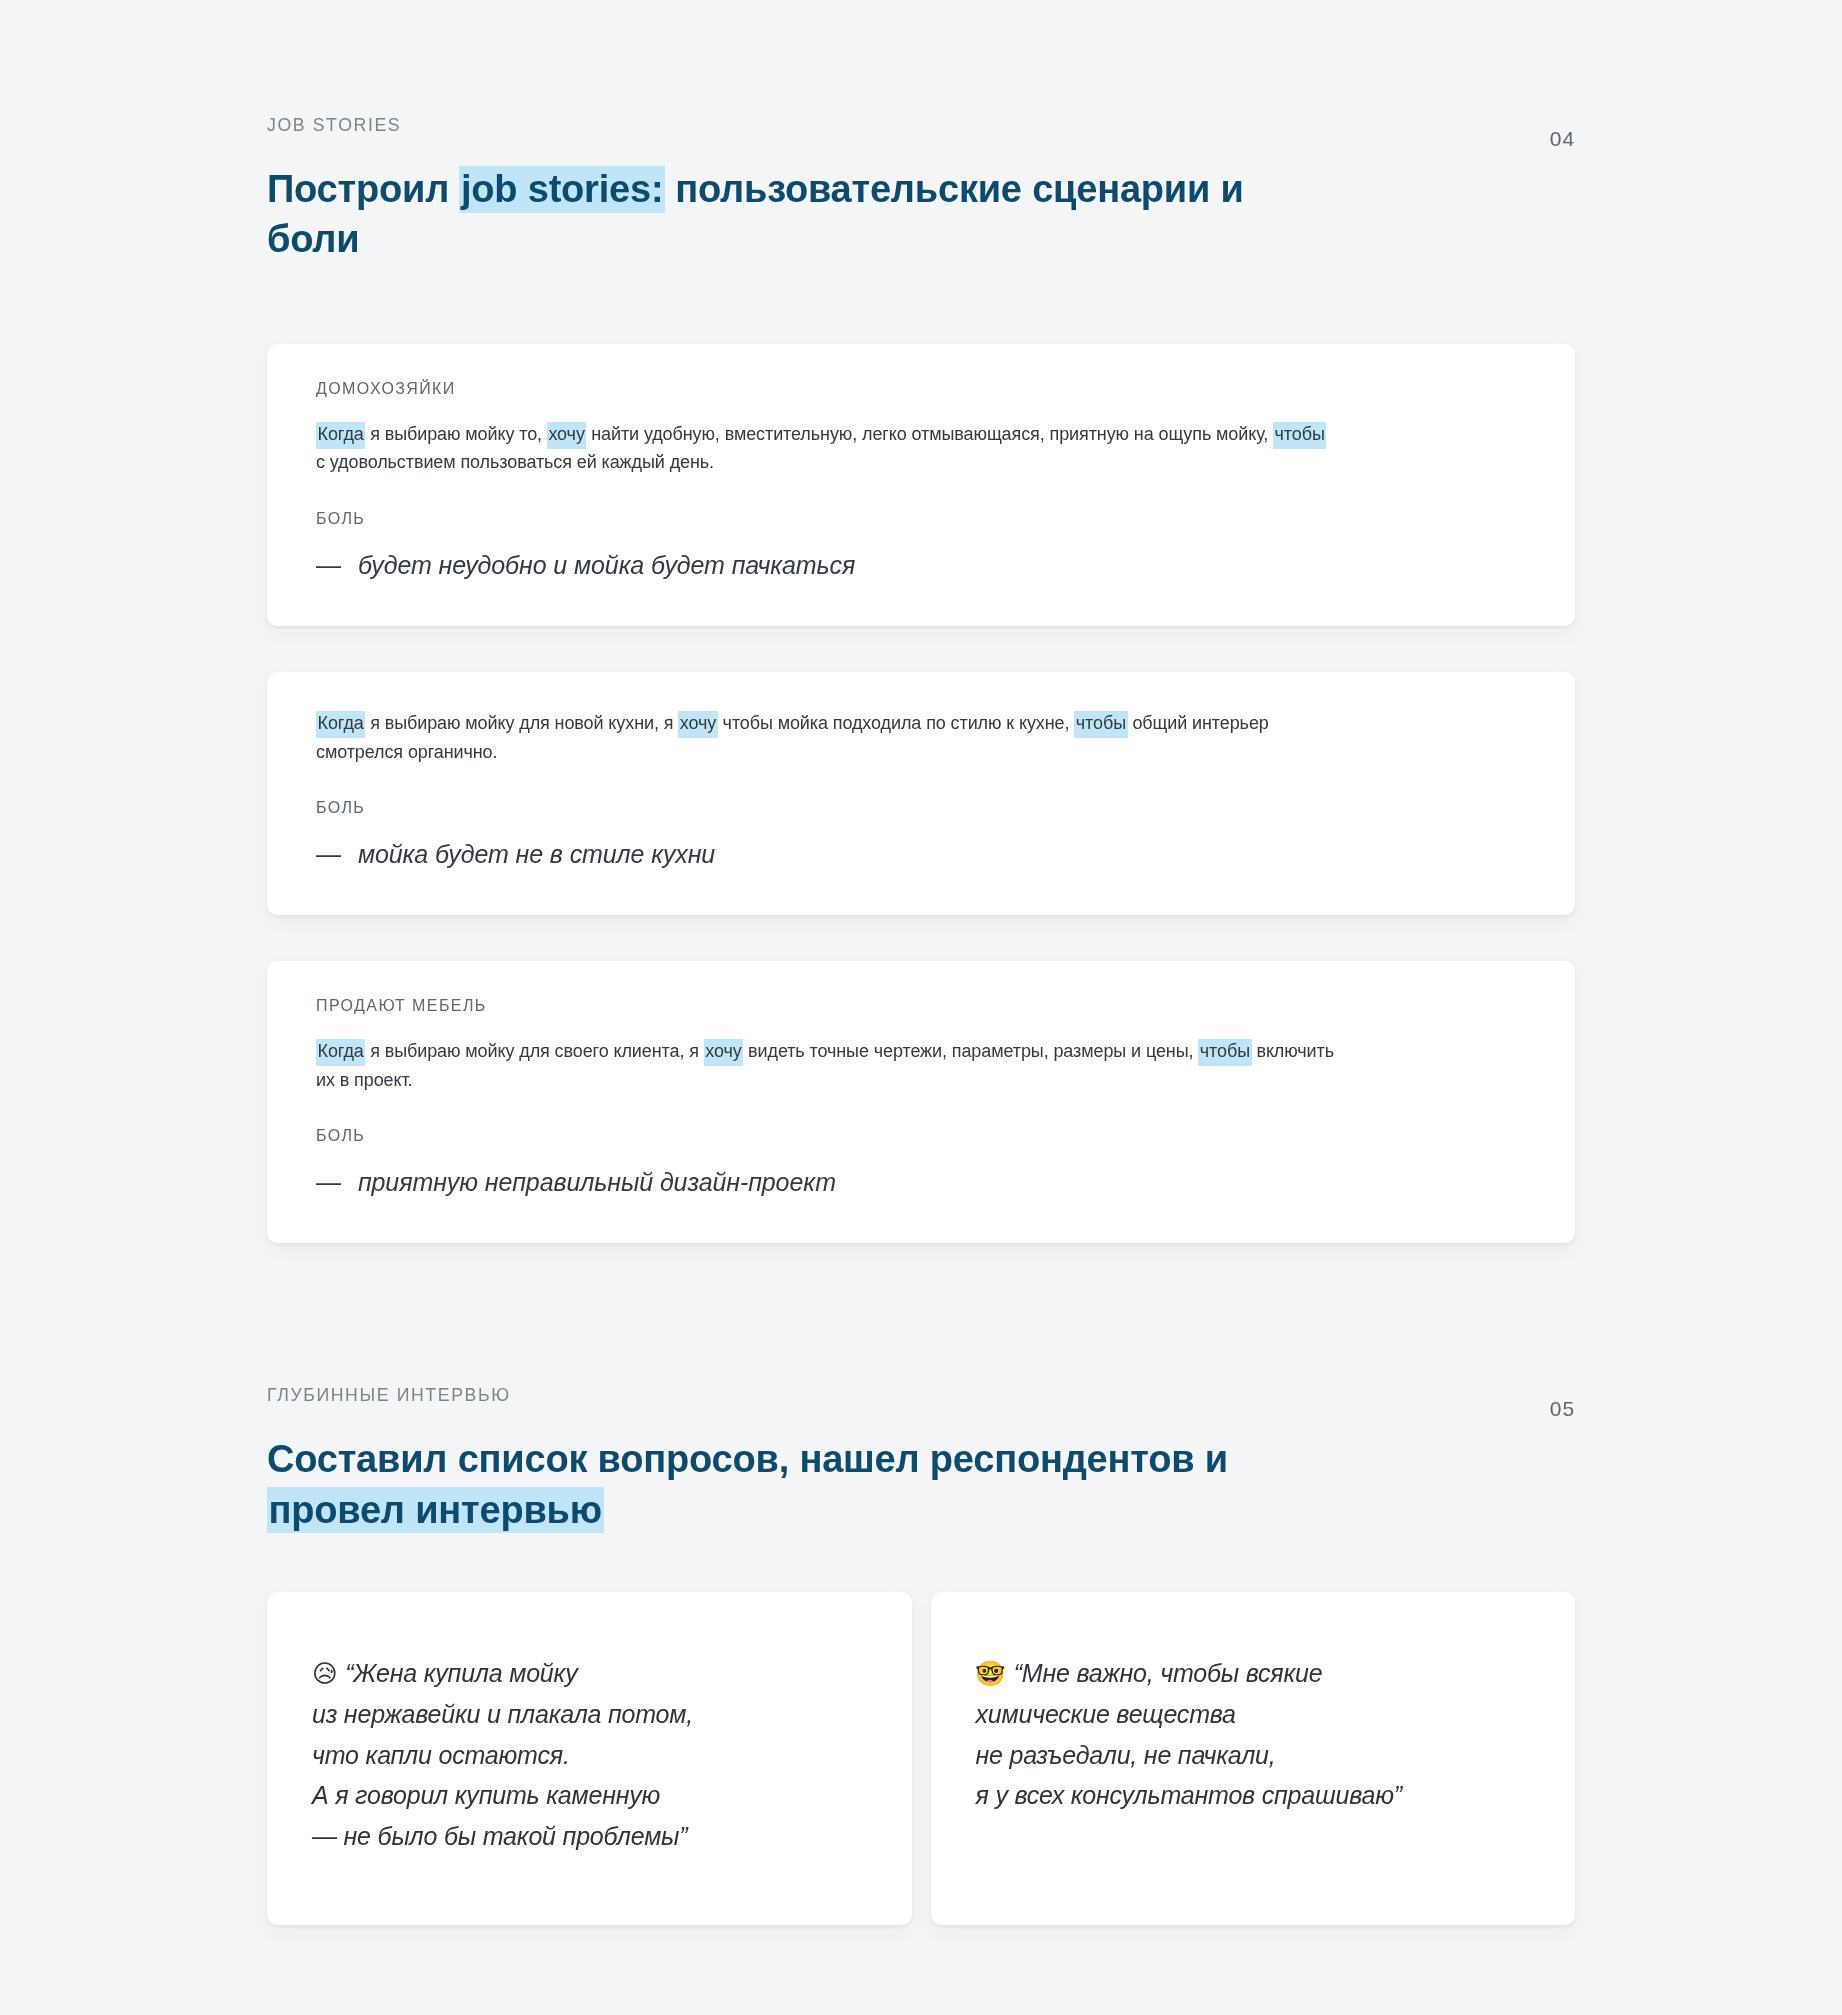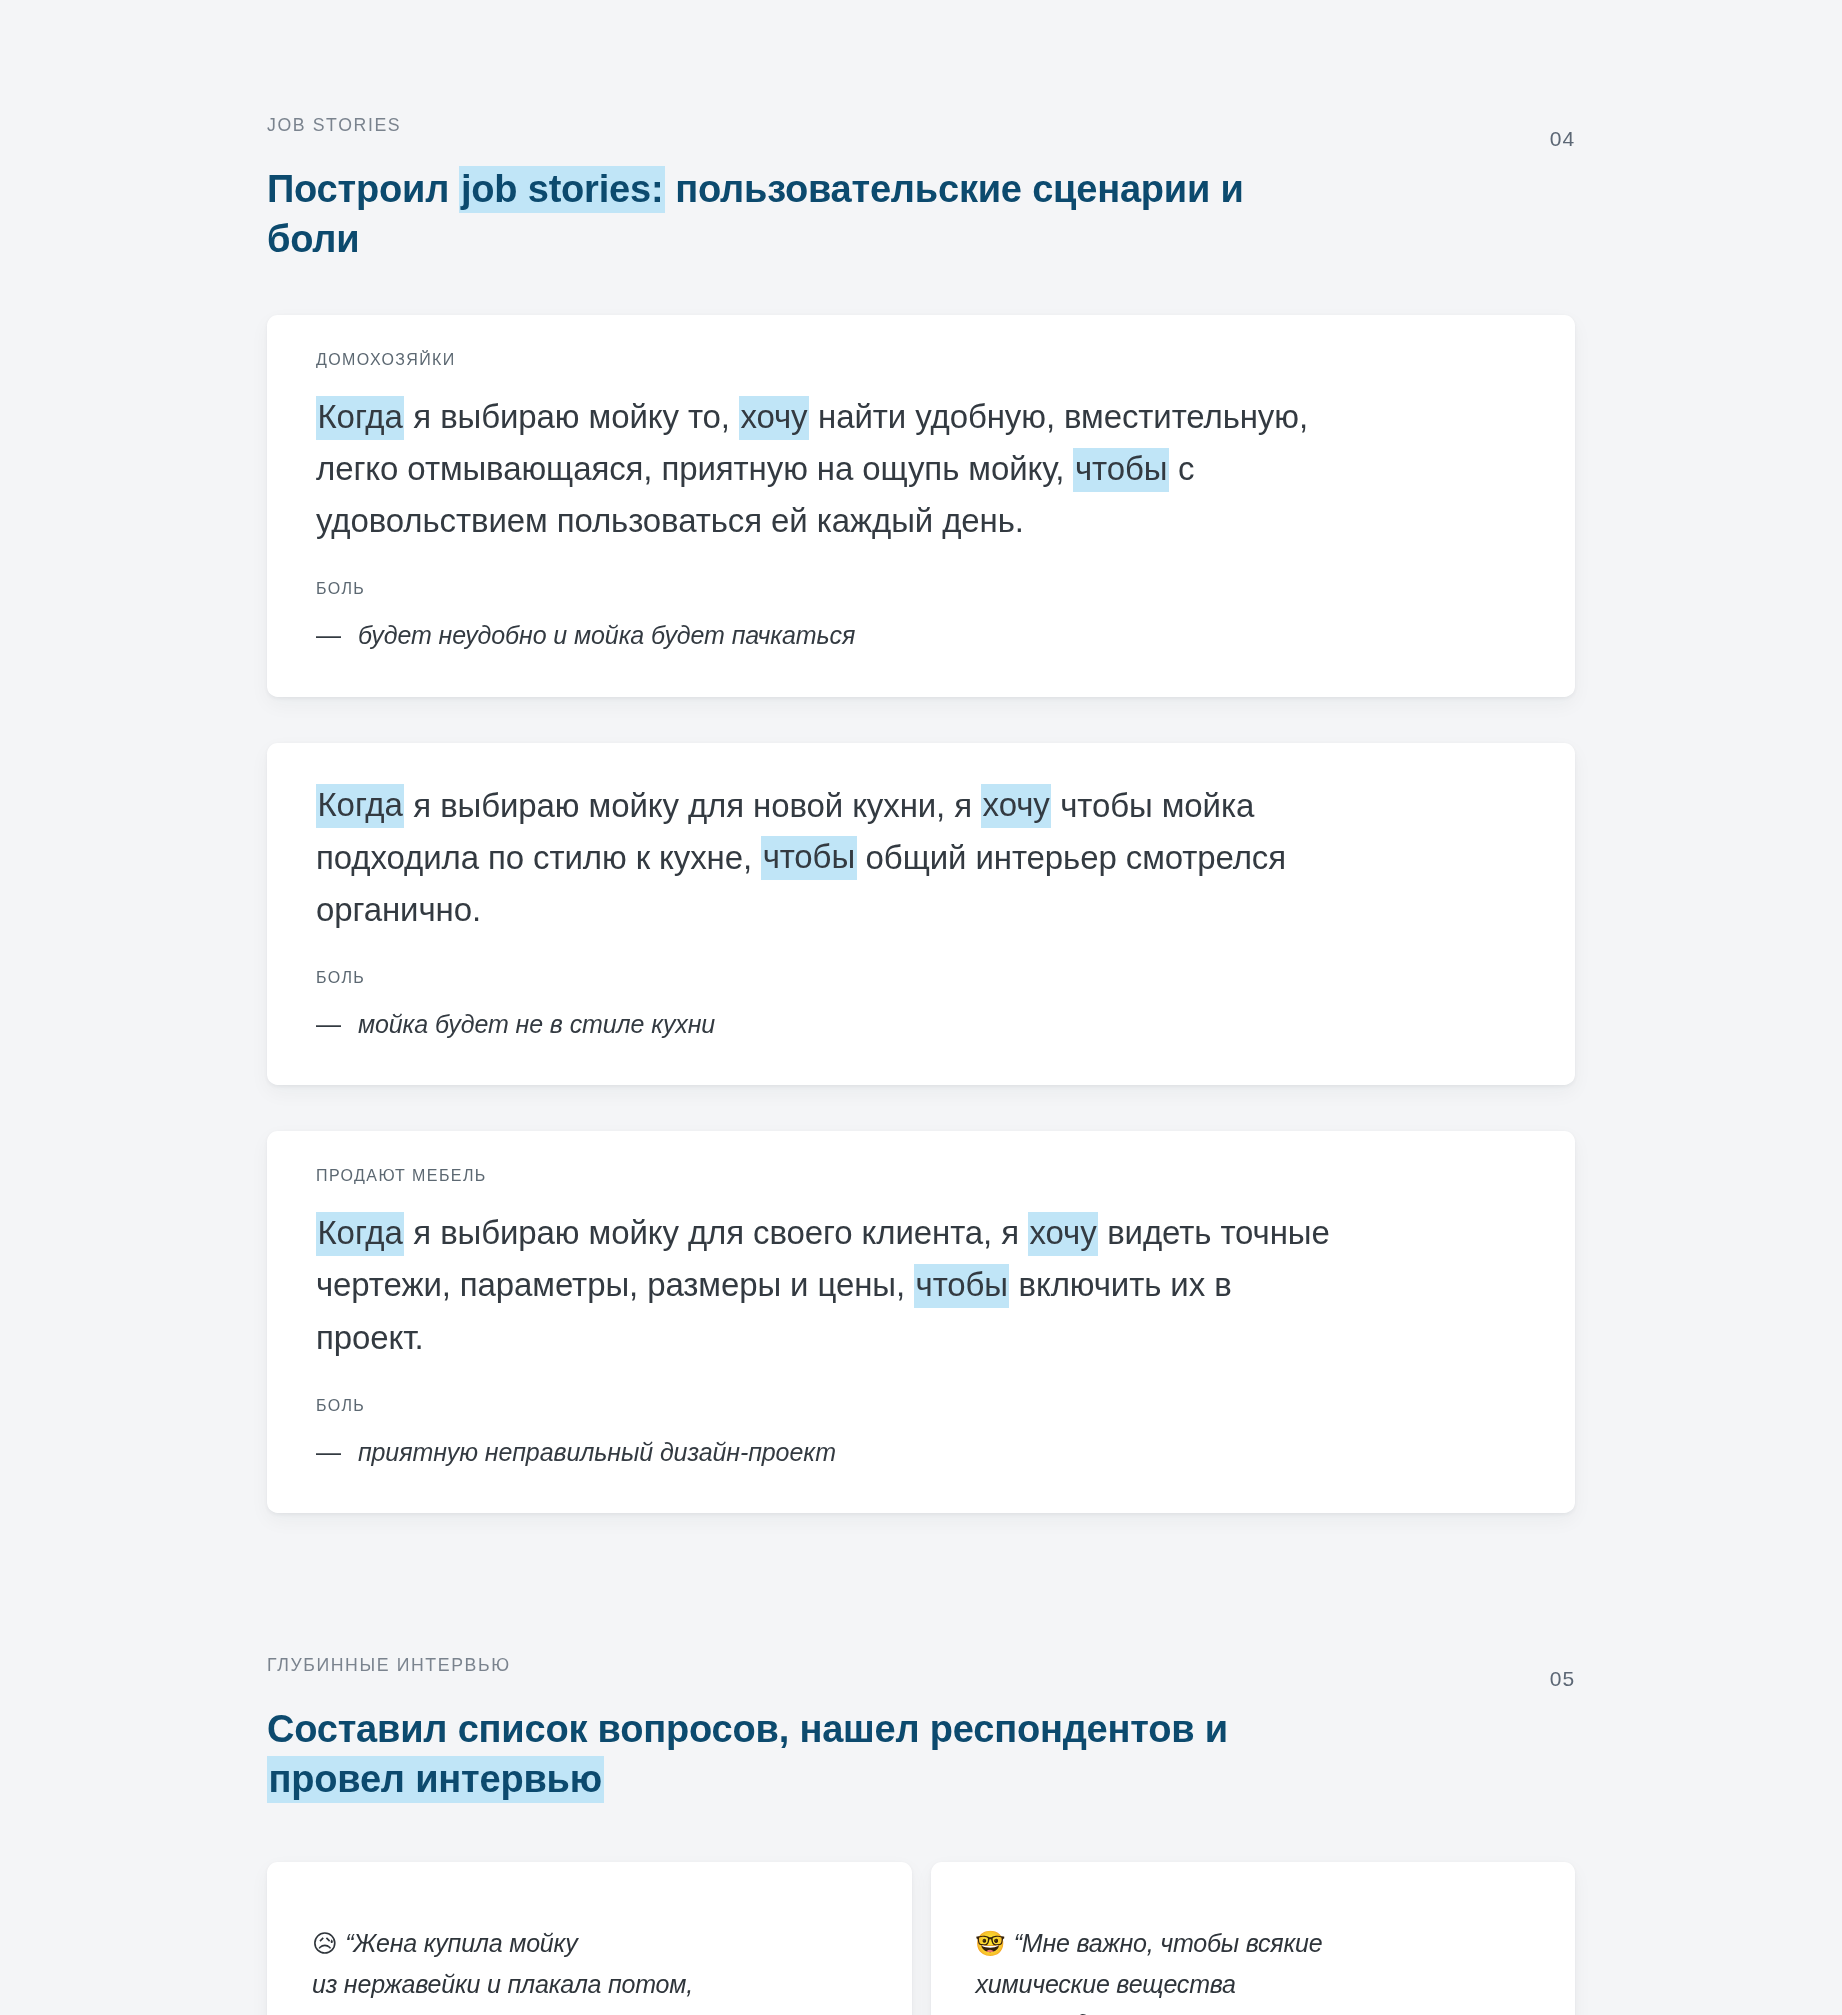--- a/index.html
+++ b/index.html
@@ -67,20 +67,21 @@
     padding: 1.5px 1.5px 3.1px 1.5px;
     box-decoration-break: clone;
     -webkit-box-decoration-break: clone;
   }
 
   
   .cards {
     display: flex;
     flex-direction: column;
     gap: 46px;
+    margin-top: 29px;
   }
 
   .story-card {
     background: #ffffff;
     border-radius: 10.7px;
     box-shadow: 0 1.5px 3.8px rgba(28, 36, 48, 0.055),
                 0 7.7px 20px rgba(28, 36, 48, 0.045);
     padding: 37px 49px 43px 49px;
     box-sizing: border-box;
   }
@@ -89,21 +90,21 @@
     font-size: 16px;
     letter-spacing: 1.4px;
     text-transform: uppercase;
     color: #5c6872;
     font-weight: 400;
     line-height: 1;
     margin-bottom: 23px;
   }
 
   .story-text {
-    font-size: 33px;
+    font-size: 18px;
     line-height: 1.58;
     color: #333a41;
     font-weight: 400;
     letter-spacing: -0.1px;
     max-width: 1021px;
   }
 
   .story-text .hl {
     padding: 2.3px 1.5px 4.6px 1.5px;
   }

